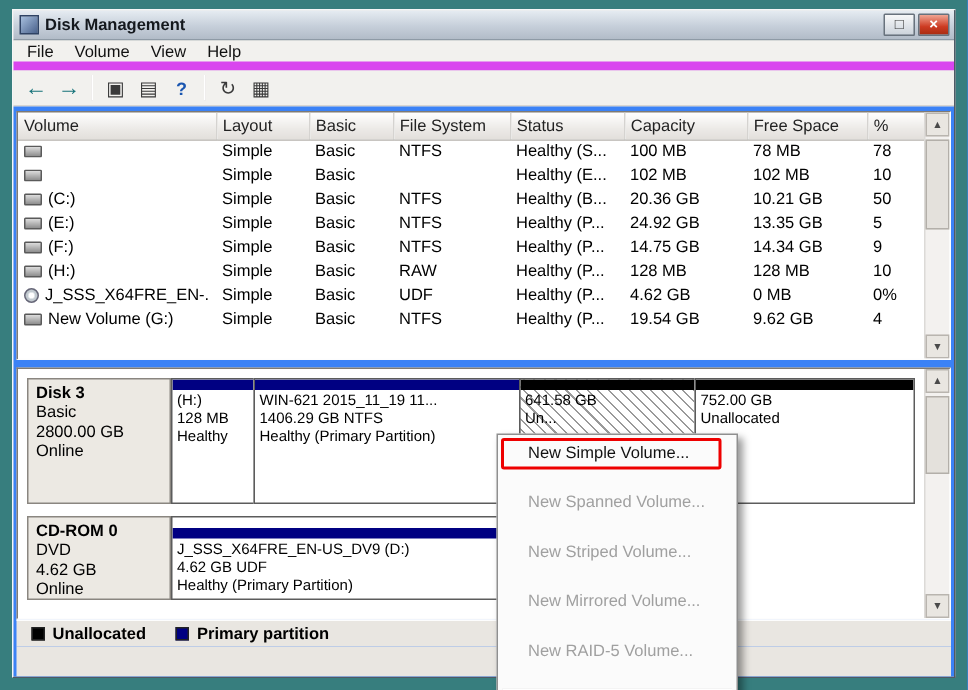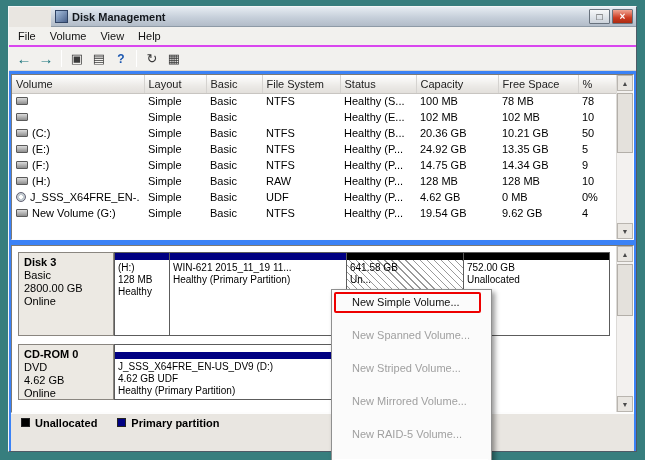--- a/index.html
+++ b/index.html
@@ -7,32 +7,32 @@
   body { background:#377e7e; font-family:"Liberation Sans", sans-serif; position:relative; }
 
   
   .win { position:absolute; left:8px; top:6px; width:629px; height:446px;
          background:#e9e6e1; display:flex; flex-direction:column;
          border-top:1px solid #f5f6f7; border-left:1px solid #f5f6f7;
          border-right:1px solid #4e5a66; border-bottom:1px solid #4e5a66; }
 
   .titlebar { height:20px; flex:0 0 20px; display:flex; align-items:center; padding:0 3px 0 4px;
               background:linear-gradient(180deg,#e6ecf2 0%,#c6cfda 55%,#b2bcc8 100%);
-              border-bottom:1px solid #8e9aa6;margin-left:42px; }
+              border-bottom:1px solid #8e9aa6; }
   .title-icon { width:13px; height:13px; flex:0 0 13px; margin-right:4px;
                 background:linear-gradient(135deg,#a8c0de,#49618b); border:1px solid #2f4364; }
   .title-text { font-size:11px; font-weight:bold; color:#14181d; flex:1;
                 white-space:nowrap; overflow:hidden; }
   .cap { width:21px; height:15px; margin-left:2px; display:flex; align-items:center; justify-content:center;
          border:1px solid #68727d; border-radius:1px; font-size:10px; line-height:1; cursor:default; }
   .cap.max  { background:linear-gradient(#f7f8f9,#ccd3db); color:#333; }
   .cap.close{ background:linear-gradient(#f0a593,#cd3b22 60%,#a92c12); color:#fff; font-weight:bold; }
 
-  .menubar { height:20px; flex:0 0 20px; display:flex; align-items:center; padding-left:2px;
-             background:#f2f1ee; border-bottom:2px solid #d946ef; }
+  .menubar { height:20px; flex:0 0 20px; display:flex; align-items:flex-start; padding-left:2px;
+             background:#f2f1ee; border-bottom:6px solid #d946ef; }
   .menu-btn { padding:2px 7px; font-size:11px; color:#111; }
 
   .toolbar { height:24px; flex:0 0 24px; display:flex; align-items:center; padding:0 4px;
              background:#f2f1ee; border-bottom:1px solid #d8d5d0; }
   .tool-btn { width:22px; height:20px; display:flex; align-items:center; justify-content:center;
               font-size:13px; color:#3a3a3a; }
   .tool-btn.nav { color:#17737a; font-weight:bold; font-size:15px; }
   .tool-btn.helpbtn { color:#1a56b0; font-weight:bold; font-size:12px; }
   .tool-sep { width:1px; height:17px; background:#c9c6c1; border-right:1px solid #ffffff; margin:0 4px; }
 
@@ -311,20 +311,21 @@
               <div class="ptxt">
                 <div>(H:)</div>
                 <div>128 MB</div>
                 <div>Healthy</div>
               </div>
             </div>
             <div class="part primary" style="width:178px;flex:0 0 178px;">
               <div class="stripe"></div>
               <div class="ptxt">
                 <div>WIN-621 2015_11_19 11...</div>
+                <div>1406.29 GB NTFS</div>
                 <div>Healthy (Primary Partition)</div>
               </div>
             </div>
             <div class="part unalloc selected" style="width:118px;flex:0 0 118px;">
               <div class="stripe"></div>
               <div class="ptxt">
                 <div>641.58 GB</div>
                 <div>Un...</div>
               </div>
             </div>

